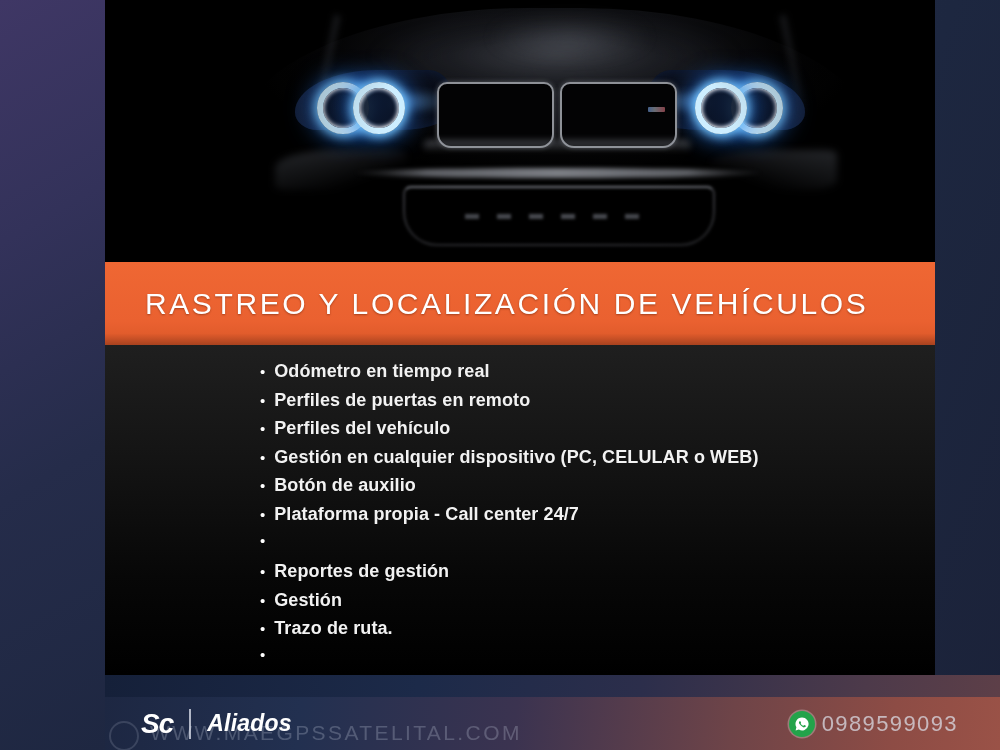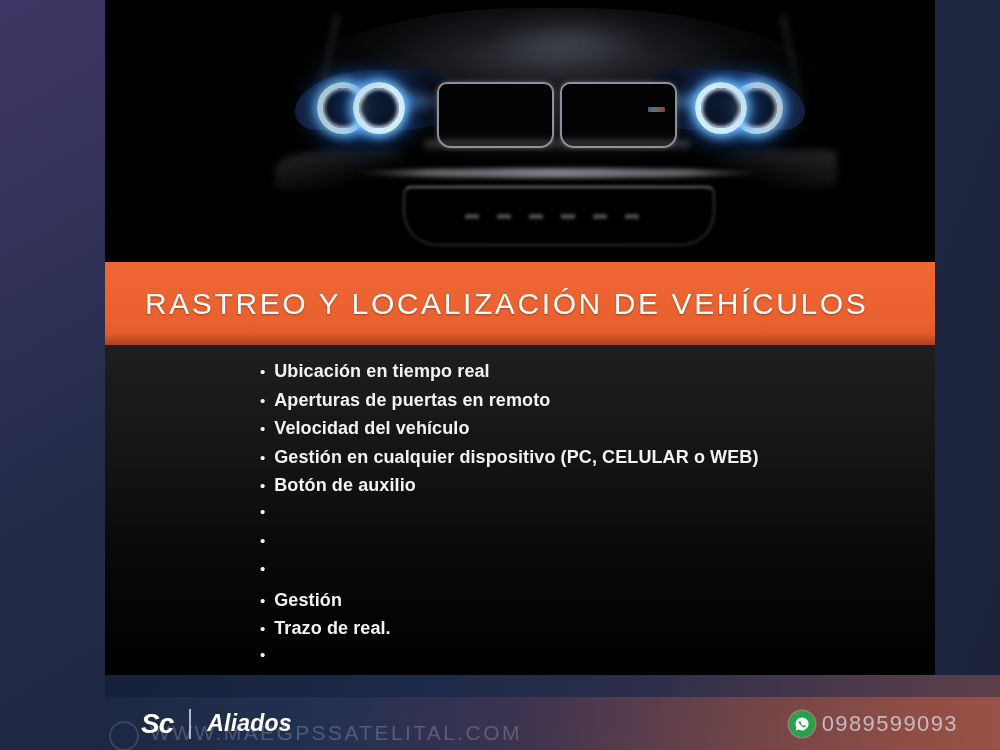--- a/index.html
+++ b/index.html
@@ -377,54 +377,56 @@
       <div class="photo-vignette"></div>
     </div>
 
     <div class="title-banner">
       <div class="title-text">RASTREO Y LOCALIZACIÓN DE VEHÍCULOS</div>
     </div>
 
     <div class="features">
       <div class="feature-row">
         <span class="bullet">•</span>
-        <span class="feature-text">Ubicación en tiempo real</span>
-      </div>
-      <div class="feature-row">
-        <span class="bullet">•</span>
-        <span class="feature-text">Aperturas de puertas en remoto</span>
-      </div>
-      <div class="feature-row">
-        <span class="bullet">•</span>
-        <span class="feature-text">Velocidad del vehículo</span>
+        <span class="feature-text">Odómetro en tiempo real</span>
+      </div>
+      <div class="feature-row">
+        <span class="bullet">•</span>
+        <span class="feature-text">Perfiles de puertas en remoto</span>
+      </div>
+      <div class="feature-row">
+        <span class="bullet">•</span>
+        <span class="feature-text">Perfiles del vehículo</span>
       </div>
       <div class="feature-row">
         <span class="bullet">•</span>
         <span class="feature-text">Gestión en cualquier dispositivo (PC, CELULAR o WEB)</span>
       </div>
       <div class="feature-row">
         <span class="bullet">•</span>
         <span class="feature-text">Botón de auxilio</span>
       </div>
       <div class="feature-row">
         <span class="bullet">•</span>
-      </div>
-      <div class="feature-row">
-        <span class="bullet">•</span>
-      </div>
-      <div class="feature-row">
-        <span class="bullet">•</span>
+        <span class="feature-text">Plataforma propia - Call center 24/7</span>
+      </div>
+      <div class="feature-row">
+        <span class="bullet">•</span>
+      </div>
+      <div class="feature-row">
+        <span class="bullet">•</span>
+        <span class="feature-text">Reportes de gestión</span>
       </div>
       <div class="feature-row">
         <span class="bullet">•</span>
         <span class="feature-text">Gestión</span>
       </div>
       <div class="feature-row">
         <span class="bullet">•</span>
-        <span class="feature-text">Trazo de real.</span>
+        <span class="feature-text">Trazo de ruta.</span>
       </div>
       <div class="feature-row">
         <span class="bullet">•</span>
       </div>
     </div>
 
   </div>
 
   <div class="footer">
     <div class="footer-top-strip"></div>

